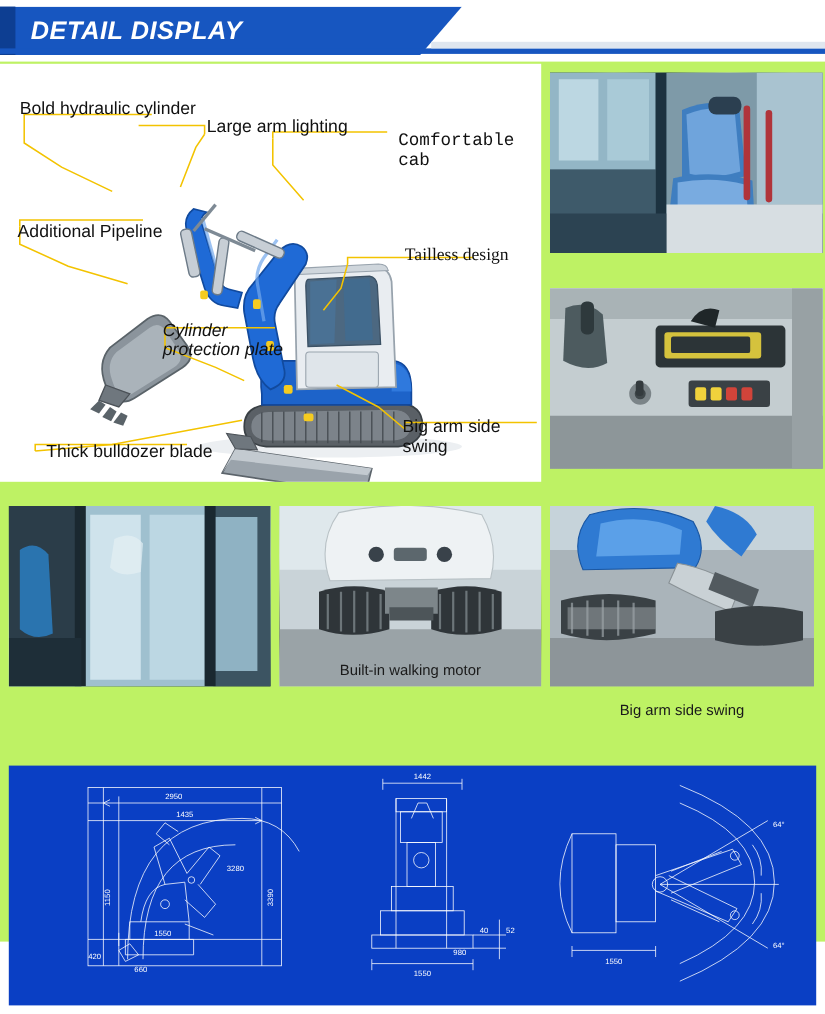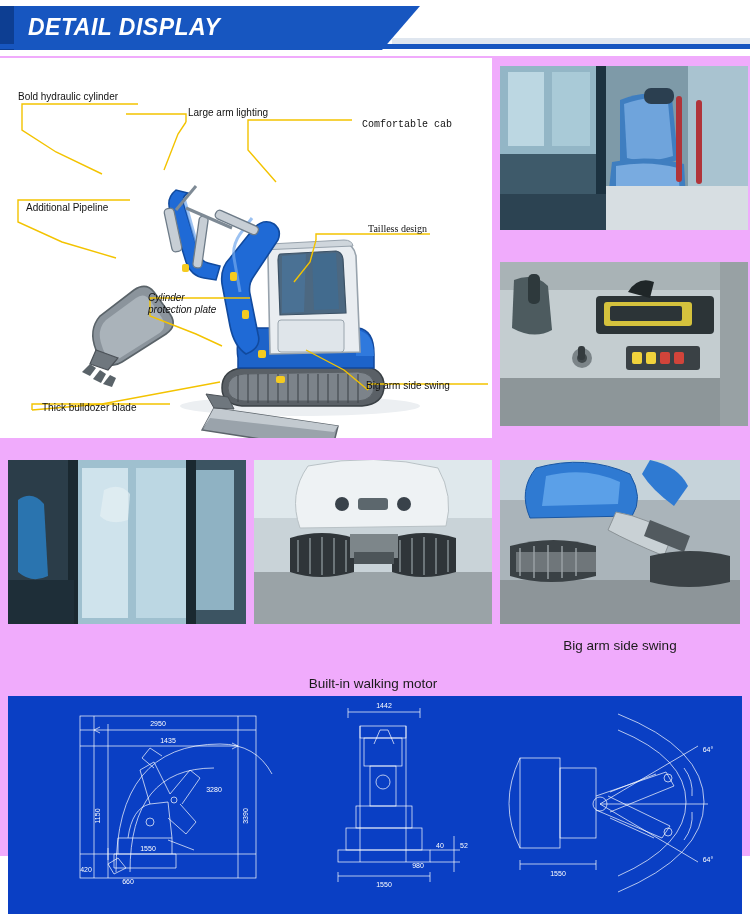--- a/index.html
+++ b/index.html
@@ -6,21 +6,21 @@
   html, body {
     margin: 0; padding: 0;
     width: 750px; height: 922px;
     background: #ffffff;
     font-family: "Liberation Sans", sans-serif;
     overflow: hidden;
   }
   .page {
     position: relative;
     width: 750px; height: 856px;
-    background: #f0abfc;
+    background: #bef264;
   }
 
   
   .header {
     position: relative;
     width: 750px; height: 56px;
     background: #ffffff;
     overflow: hidden;
   }
   .header-bar {
@@ -75,21 +75,21 @@
 
   
   .diagram {
     position: absolute;
     left: 0; top: 58px;
     width: 492px; height: 380px;
     background: #ffffff;
   }
   .callout-label {
     position: absolute;
-    font-size: 10px;
+    font-size: 16px;
     color: #111111;
     line-height: 1.15;
     white-space: pre-line;
     font-family: "Liberation Sans", sans-serif;
   }
   svg.leaders { position: absolute; left: 0; top: 0; }
 
   
   .blueprint {
     position: absolute;
@@ -237,21 +237,21 @@
         <path d="M32 352 l0 0 l70 -6 l118 -22"></path>
       </g>
     </svg>
 
     <div class="callout-label" style="left:18px; top:33px;">Bold hydraulic cylinder</div>
 
     <div class="callout-label" style="left:188px; top:49px;">Large arm lighting</div>
 
     <div class="callout-label" style="left:362px; top:61px;font-family:Liberation Mono, monospace;">Comfortable cab</div>
 
-    <div class="callout-label" style="left:26px; top:144px;">Additional Pipeline</div>
+    <div class="callout-label" style="left:16px; top:144px;">Additional Pipeline</div>
 
     <div class="callout-label" style="left:368px; top:165px;font-family:Liberation Serif, serif;">Tailless design</div>
 
     <div class="callout-label" style="left:148px; top:234px;font-style:italic;">Cylinder
 protection plate</div>
 
     <div class="callout-label" style="left:366px; top:322px;">Big arm side swing</div>
 
     <div class="callout-label" style="left:30px; top:344px;margin-left:12px;">Thick bulldozer blade</div>
   </div>
@@ -353,21 +353,21 @@
           <line x1="158" y1="78" x2="158" y2="114"></line>
         <line x1="170" y1="77" x2="170" y2="115"></line>
           <line x1="182" y1="78" x2="182" y2="114"></line>
         <line x1="194" y1="80" x2="194" y2="112"></line>
       </g>
 
       <path d="M96 74 h48 v24 h-48z" fill="#7d868a"></path>
       <path d="M100 92 h40 v12 h-40z" fill="#4d5559"></path>
     </svg>
   </div>
-  <div class="cap" style="left:254px; top:676px; width:238px;">Built-in walking motor</div>
+  <div class="cap" style="left:254px; top:602px; width:238px;">Built-in walking motor</div>
 
   <div class="photo sideswing-photo" style="left:500px; top:460px; width:240px; height:164px;">
     <svg width="240" height="164" viewBox="0 0 240 164">
       <rect width="240" height="164" fill="#aab4ba"></rect>
       <path d="M0 0 h240 v40 h-240z" fill="#c6d3da"></path>
       <path d="M0 120 h240 v44 h-240z" fill="#8d9599"></path>
 
       <path d="M36 8 q50 -14 94 6 q14 24 2 42 l-102 2 q-12 -28 6 -50z" fill="#2f7ad2" stroke="#1a57a3"></path>
       <path d="M46 16 q40 -10 74 6 l-2 22 l-76 2z" fill="#5ba0e8"></path>
       <path d="M150 0 q28 6 38 26 l-14 20 q-22 -16 -32 -32z" fill="#2f7ad2"></path>

